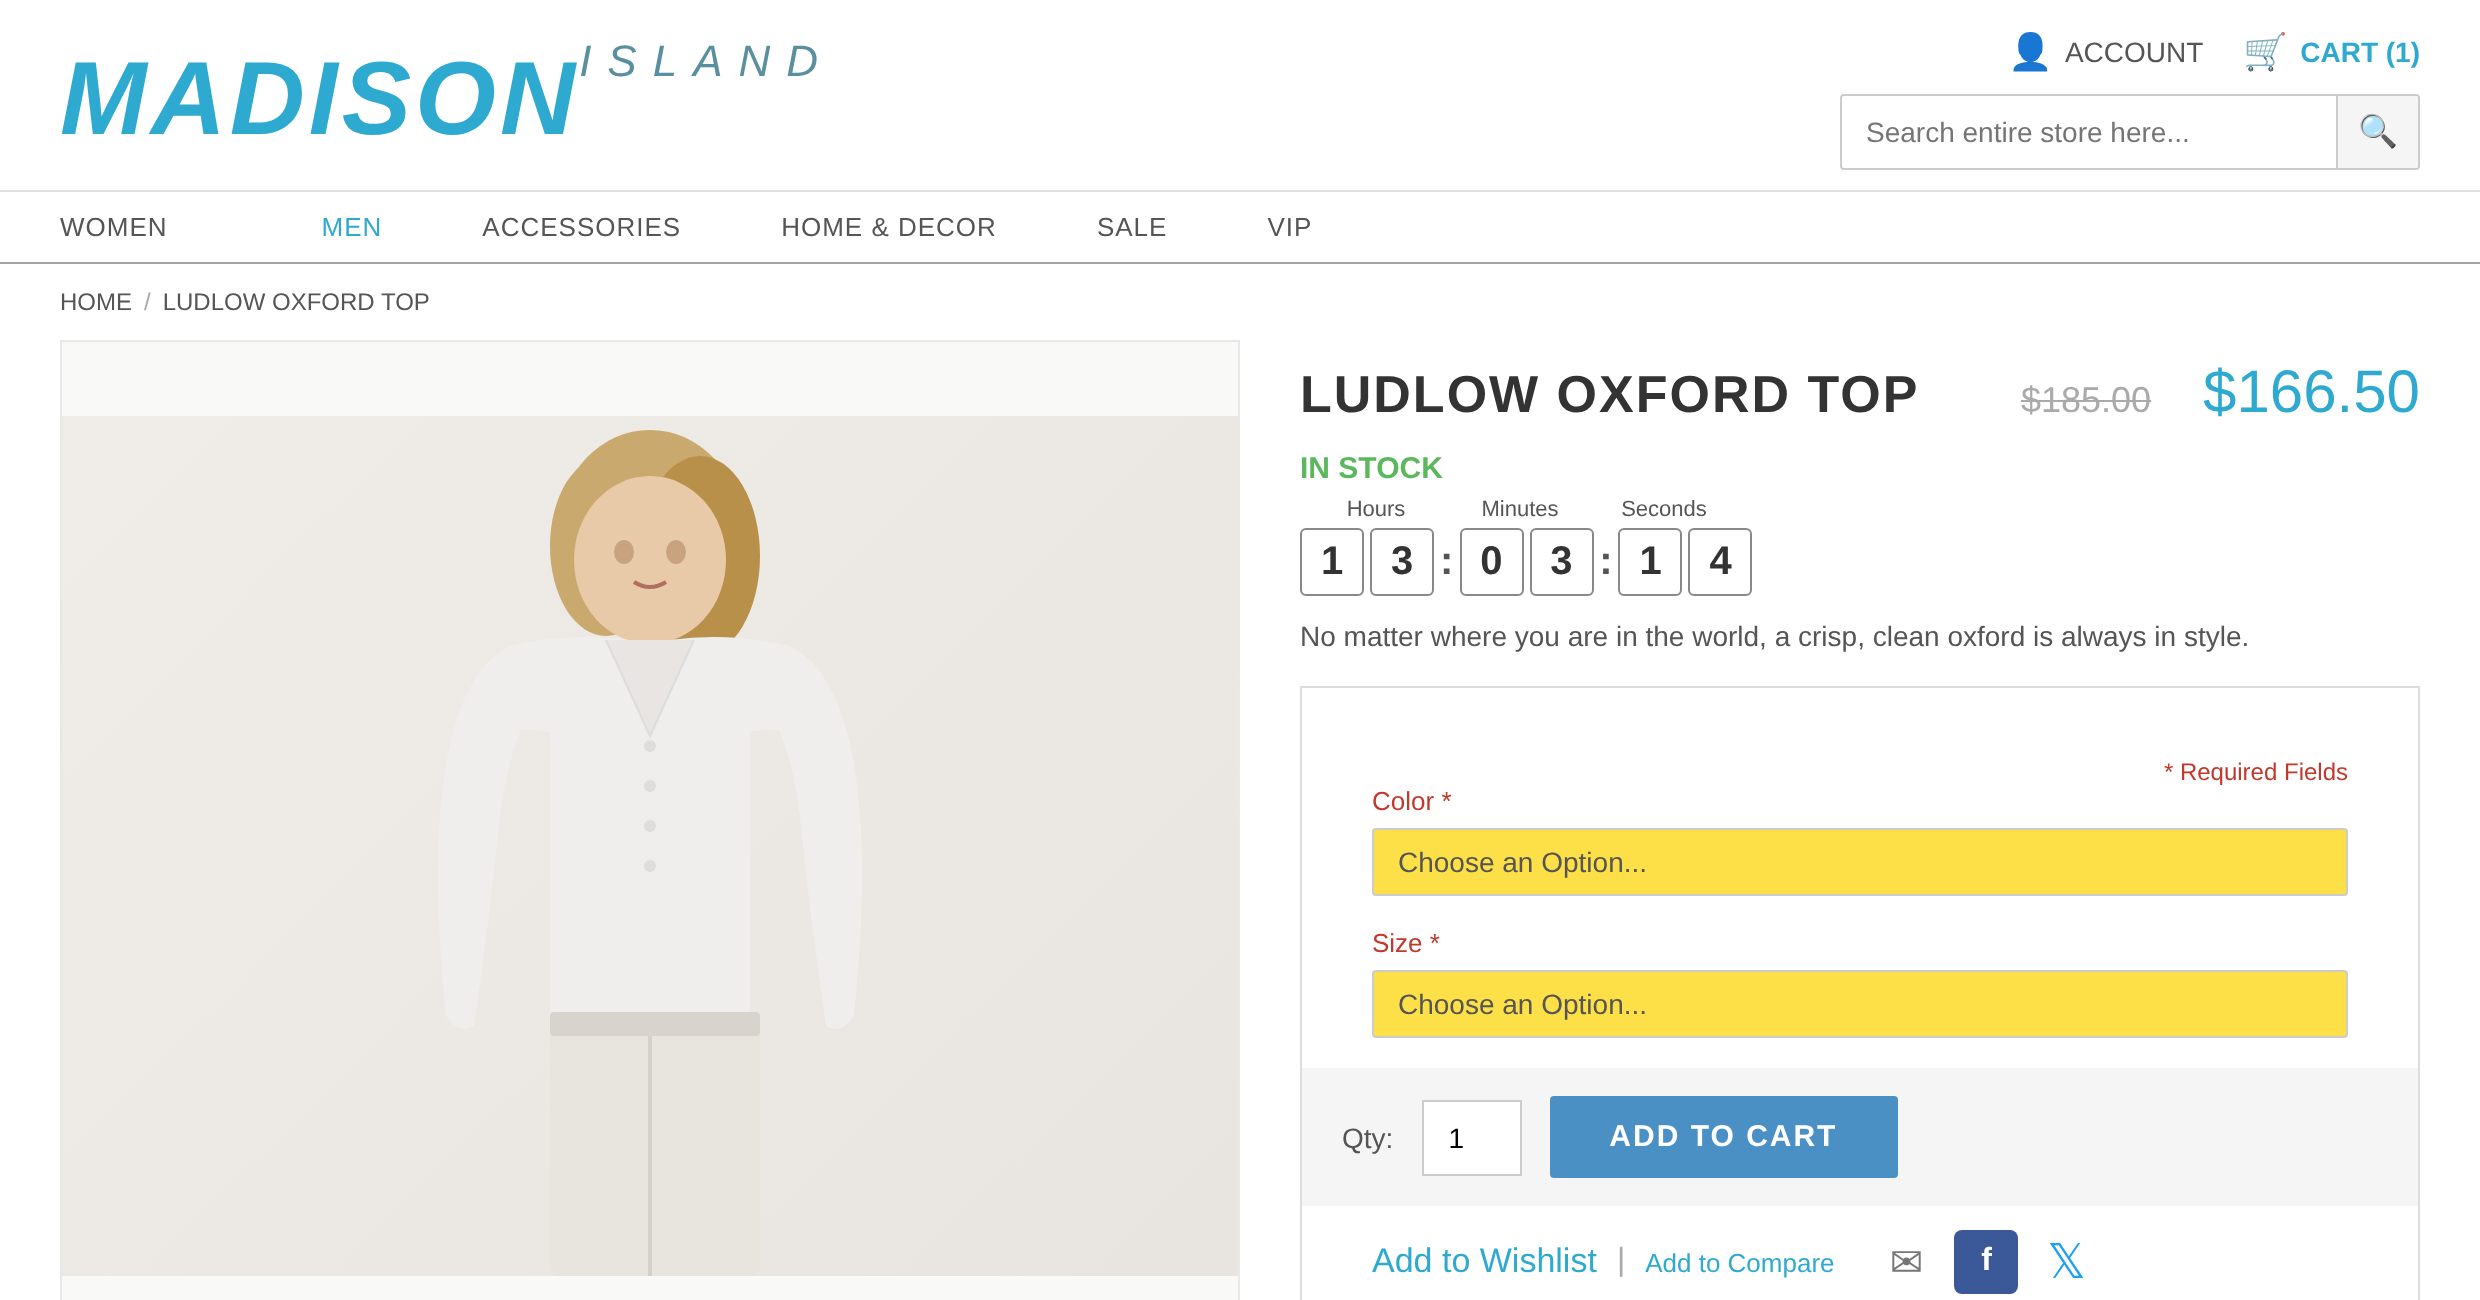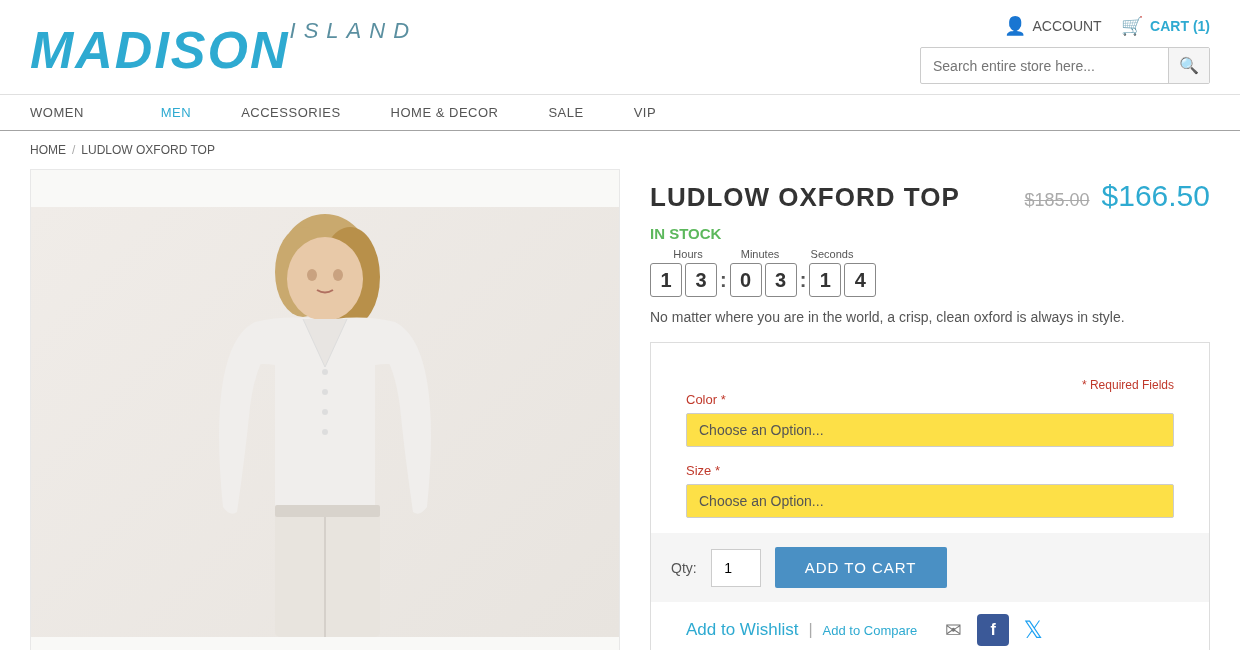--- a/index.html
+++ b/index.html
@@ -27,41 +27,41 @@
 
     
     .main { display: flex; padding: 0 30px 30px; gap: 30px; }
 
     
     .product-image-wrap { width: 590px; min-height: 420px; border: 1px solid #e8e8e8; background: #f9f9f7; display: flex; align-items: center; justify-content: center; overflow: hidden; flex-shrink: 0; }
     .product-image-placeholder { width: 100%; height: 420px; position: relative; background: linear-gradient(135deg, #f0ece8 0%, #e8e4df 100%); display: flex; align-items: flex-end; justify-content: center; }
 
     
     .product-details { flex: 1; padding-top: 10px; }
-    .price-section { display: flex; align-items: baseline; gap: 12px; }
+    .price-section { display: flex; align-items: baseline; gap: 26px; }
     .price-original { font-size: 18px; color: #aaa; text-decoration: line-through; }
     .price-sale { font-size: 30px; color: #2eaad1; font-weight: normal; }
 
     .in-stock { color: #5cb85c; font-size: 15px; font-weight: bold; margin-bottom: 6px; }
     .countdown-section { margin-bottom: 10px; }
     .countdown-digit { width: 32px; height: 34px; border: 1px solid #888; border-radius: 3px; display: flex; align-items: center; justify-content: center; font-size: 20px; font-weight: bold; color: #333; background: #fff; }
     .countdown-colon { font-size: 20px; font-weight: bold; color: #555; }
 
     .product-description { font-size: 14px; color: #555; margin-bottom: 18px; line-height: 1.5; }
 
     
     .options-box { border: 1px solid #ddd; padding: 20px; background: #fff; }
     .required-fields { text-align: right; font-size: 12px; color: #c0392b; }
     .option-group { margin-bottom: 16px; }
     .option-label { font-size: 13px; color: #333; margin-bottom: 6px; }
     .option-label span { color: #c0392b; }
     .option-select { width: 100%; padding: 8px 12px; border: 1px solid #ccc; border-radius: 2px; font-size: 14px; color: #555; background: #fde047; appearance: none; cursor: pointer; outline: none; }
     .qty-label { font-size: 14px; color: #555; }
     .qty-input { width: 50px; height: 38px; border: 1px solid #ccc; text-align: center; font-size: 14px; outline: none; }
-    .add-to-cart-btn { background: #4a90c4; color: #fff; border: none; padding: 12px 30px; font-size: 15px; font-weight: normal; letter-spacing: 1px; cursor: pointer; border-radius: 2px; }
+    .add-to-cart-btn { background: #4a90c4; color: #fff; border: none; padding: 12px 30px; font-size: 15px; font-weight: bold; letter-spacing: 1px; cursor: pointer; border-radius: 2px; }
 
     
     .social-section { display: flex; align-items: center; gap: 10px; padding: 12px 0; }
     .wishlist-link { color: #2eaad1; font-size: 17px; text-decoration: none; }
     .wishlist-sep { color: #aaa; }
     .compare-link { color: #2eaad1; font-size: 13px; text-decoration: none; }
     .social-icons { display: flex; gap: 8px; margin-left: 10px; }
     .social-icon { width: 32px; height: 32px; display: flex; align-items: center; justify-content: center; cursor: pointer; font-size: 18px; }
     .email-icon { color: #777; }
     .fb-icon { color: #3b5998; background: #3b5998; border-radius: 4px; color: #fff; font-size: 16px; font-weight: bold; }

